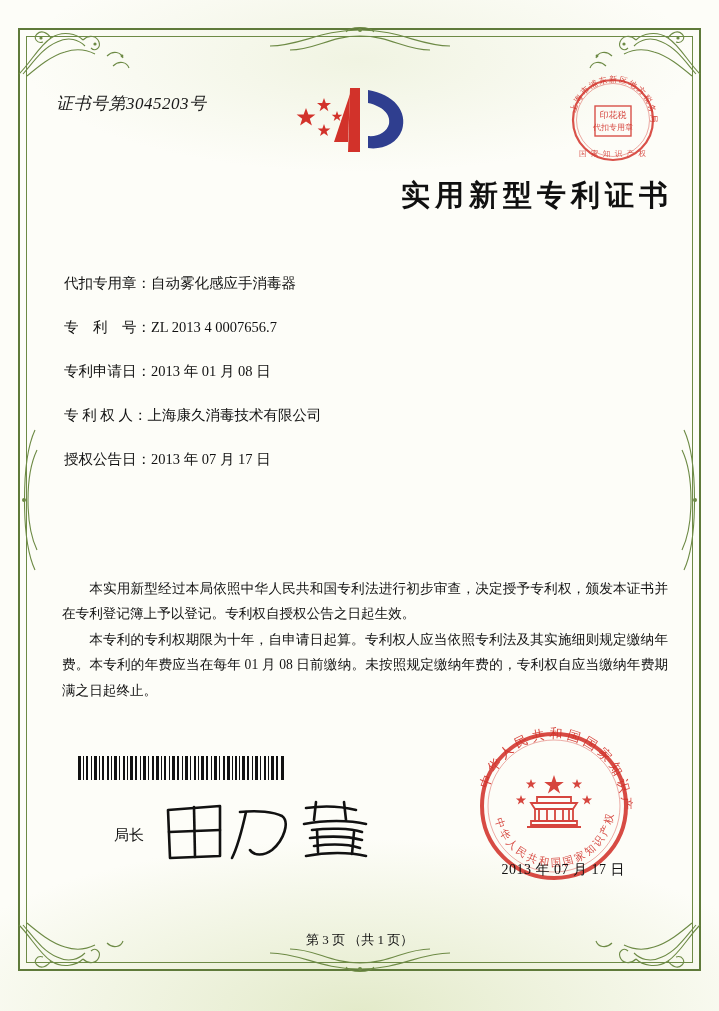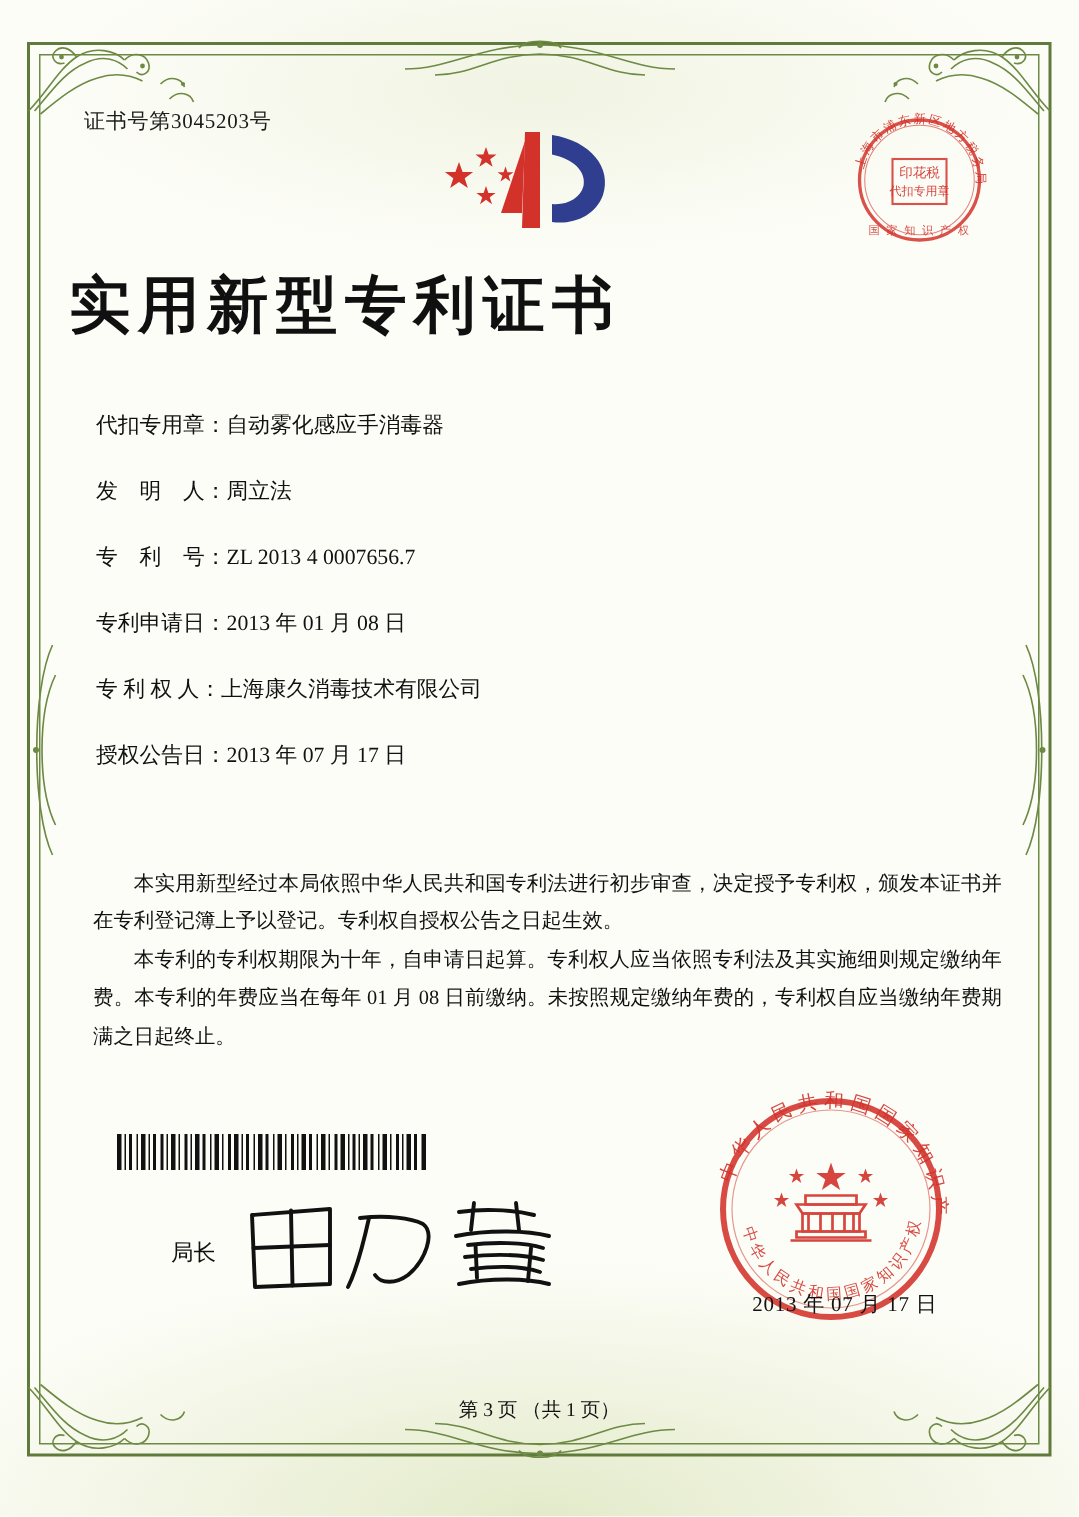--- a/index.html
+++ b/index.html
@@ -71,24 +71,25 @@
   .edge-side.right { right: -3px; top: 50%; transform: translateY(-50%) scaleX(-1); }
 
   
   .content {
     position: absolute;
     left: 46px; top: 56px; right: 46px; bottom: 60px;
   }
 
   .cert-no {
     position: absolute;
-    left: 10px; top: 16px;
-    font-size: 14px;
+    left: 10px; top: 36px;
+    font-size: 17px;
     color: #1a1a1a;
     letter-spacing: 0.5px;
+    font-style: italic;
   }
 
   
   .logo {
     position: absolute;
     left: 50%;
     top: 28px;
     transform: translateX(-50%);
     width: 140px;
     height: 72px;
@@ -100,22 +101,22 @@
     right: 8px;
     top: 12px;
     width: 104px;
     height: 104px;
   }
 
   .title {
     position: absolute;
     left: 0; right: 0;
     top: 120px;
-    text-align: left;
-    font-size: 41px;
+    text-align: right;
+    font-size: 29px;
     font-weight: bold;
     letter-spacing: 5px;
     color: #101010;
     font-family: "DejaVu Serif", "Liberation Serif", serif;
   }
 
   .fields {
     position: absolute;
     left: 18px;
     right: 10px;
@@ -348,23 +349,20 @@
         <text x="52" y="62" text-anchor="middle" font-size="8" fill="#d2322a" opacity="0.9" font-family="'DejaVu Sans',sans-serif">代扣专用章</text>
         <text x="52" y="88" text-anchor="middle" font-size="7.5" fill="#d2322a" opacity="0.85" font-family="'DejaVu Sans',sans-serif" letter-spacing="1">国 家 知 识 产 权</text>
       </svg>
     </div>
 
     <div class="title">实用新型专利证书</div>
 
     <div class="fields">
       <div class="field">
         <span class="lbl">代扣专用章：</span><span class="val">自动雾化感应手消毒器</span>
-      </div>
-      <div class="field">
-        <span class="lbl">发　明　人：</span><span class="val">周立法</span>
       </div>
       <div class="field">
         <span class="lbl">专　利　号：</span><span class="val">ZL 2013 4 0007656.7</span>
       </div>
       <div class="field">
         <span class="lbl">专利申请日：</span><span class="val">2013 年 01 月 08 日</span>
       </div>
       <div class="field">
         <span class="lbl">专 利 权 人：</span><span class="val">上海康久消毒技术有限公司</span>
       </div>

